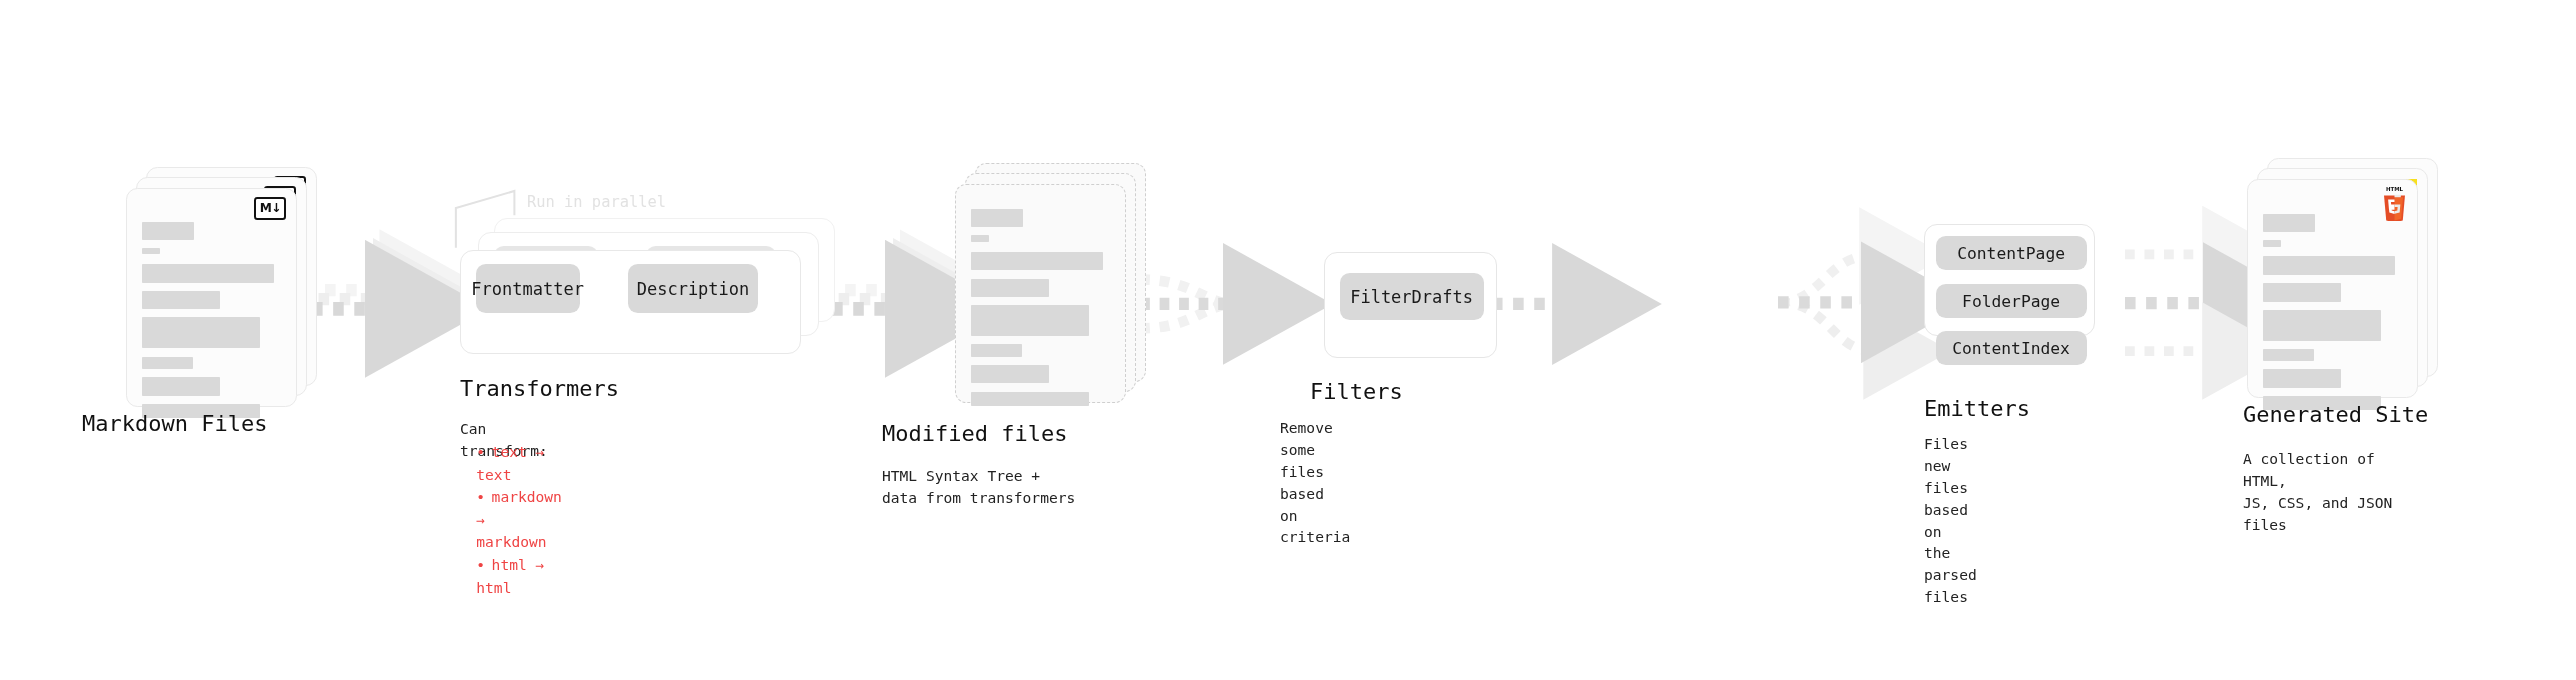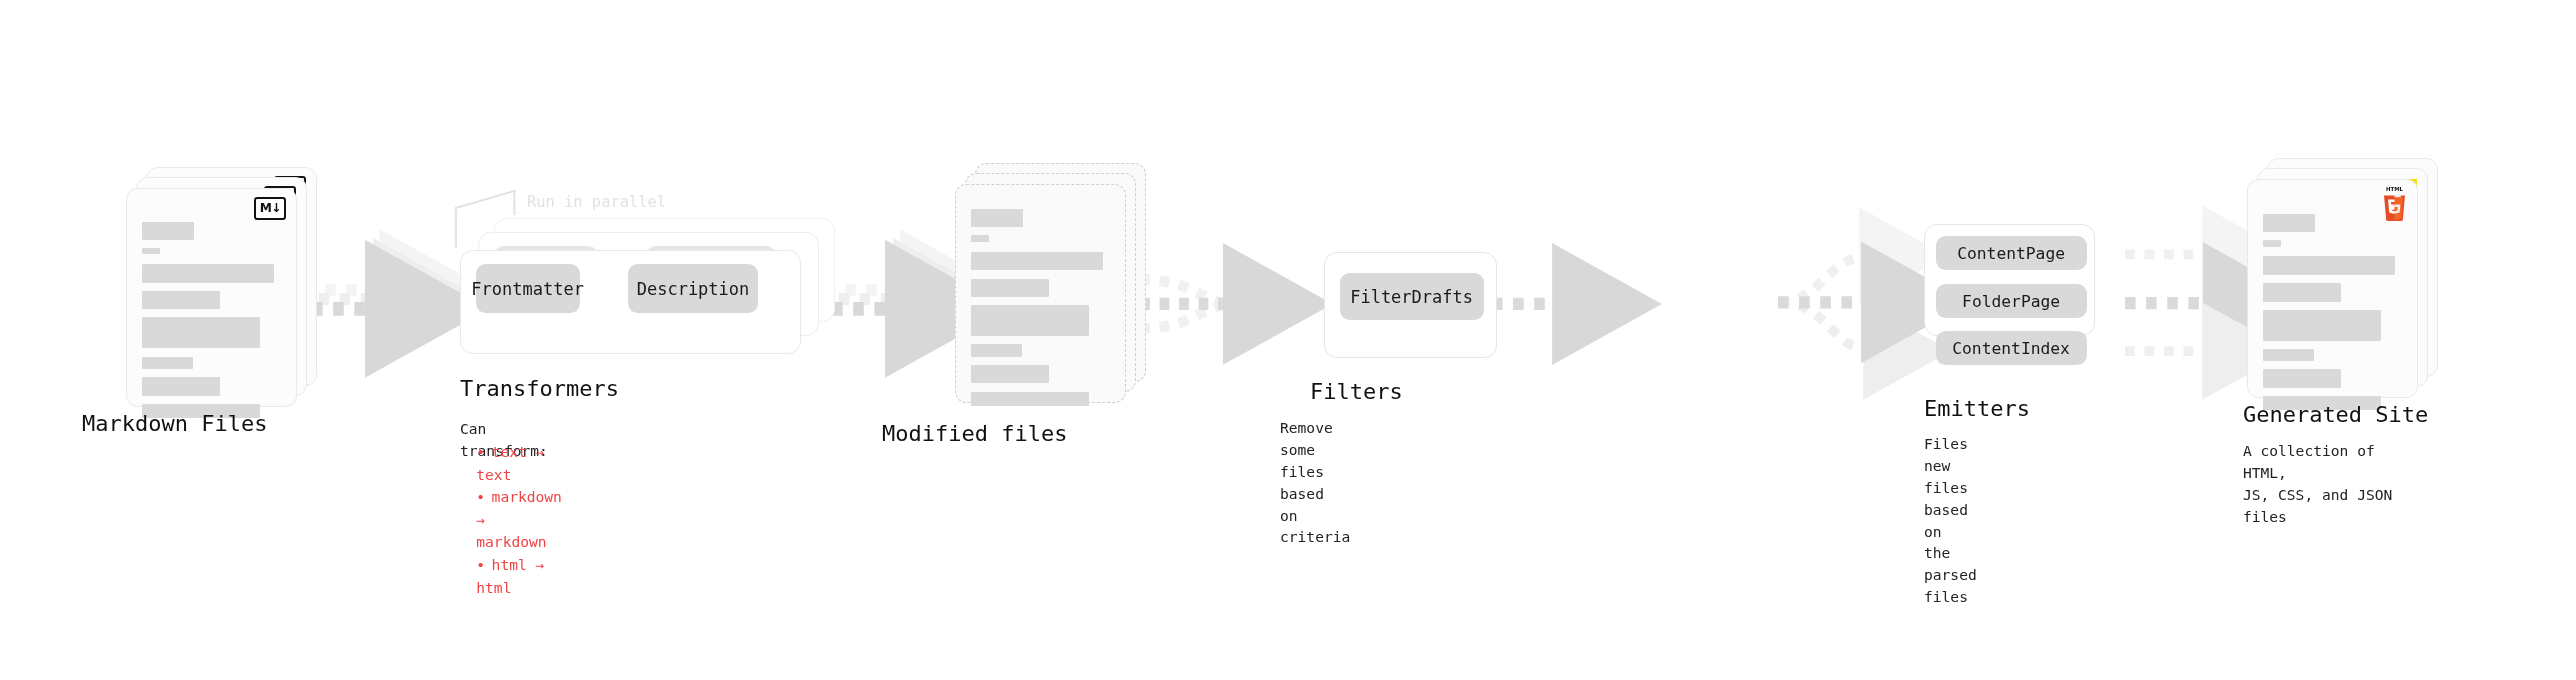--- a/index.html
+++ b/index.html
@@ -234,20 +234,22 @@
           <div class="ln" style="width:132px;height:18.7px;"></div>
           <div class="ln" style="width:78px;height:18.7px;"></div>
           <div class="ln" style="width:118px;height:31px;"></div>
           <div class="ln" style="width:51px;height:12.2px;"></div>
           <div class="ln" style="width:78px;height:18.7px;"></div>
           <div class="ln" style="width:118px;height:14px;"></div>
         </div>
       </div>
     </div>
     <div class="title" style="left:-73px;top:258px;">Modified files</div>
+    <div class="sub" style="left:-73px;top:302px;">HTML Syntax Tree +
+data from transformers</div>
   </div>
 
   <div class="node" style="left:0;top:0;">
     <div class="groupbox" style="left:1280px;top:252px;width:173px;height:106px;margin-left:44px;">
       <div class="chip" style="position:absolute;left:14.6px;top:20.3px;width:144px;height:47px;">FilterDrafts</div>
     </div>
     <div class="title" style="left:1280px;top:379px;margin-left:30px;">Filters</div>
     <div class="sub" style="left:1280px;top:417px;">Remove some files based
 on criteria</div>
   </div>
@@ -301,18 +303,18 @@
           <div class="ln" style="width:78px;height:18.7px;"></div>
           <div class="ln" style="width:118px;height:31px;"></div>
           <div class="ln" style="width:51px;height:12.2px;"></div>
           <div class="ln" style="width:78px;height:18.7px;"></div>
           <div class="ln" style="width:118px;height:14px;"></div>
         </div>
       </div>
 
     </div>
     <div class="title" style="left:-4.1px;top:244px;">Generated Site</div>
-    <div class="sub" style="left:-4.1px;top:282px;">A collection of HTML,
+    <div class="sub" style="left:-4.1px;top:290px;">A collection of HTML,
 JS, CSS, and JSON files</div>
   </div>
 
 </div>
 
 
 </body></html>

